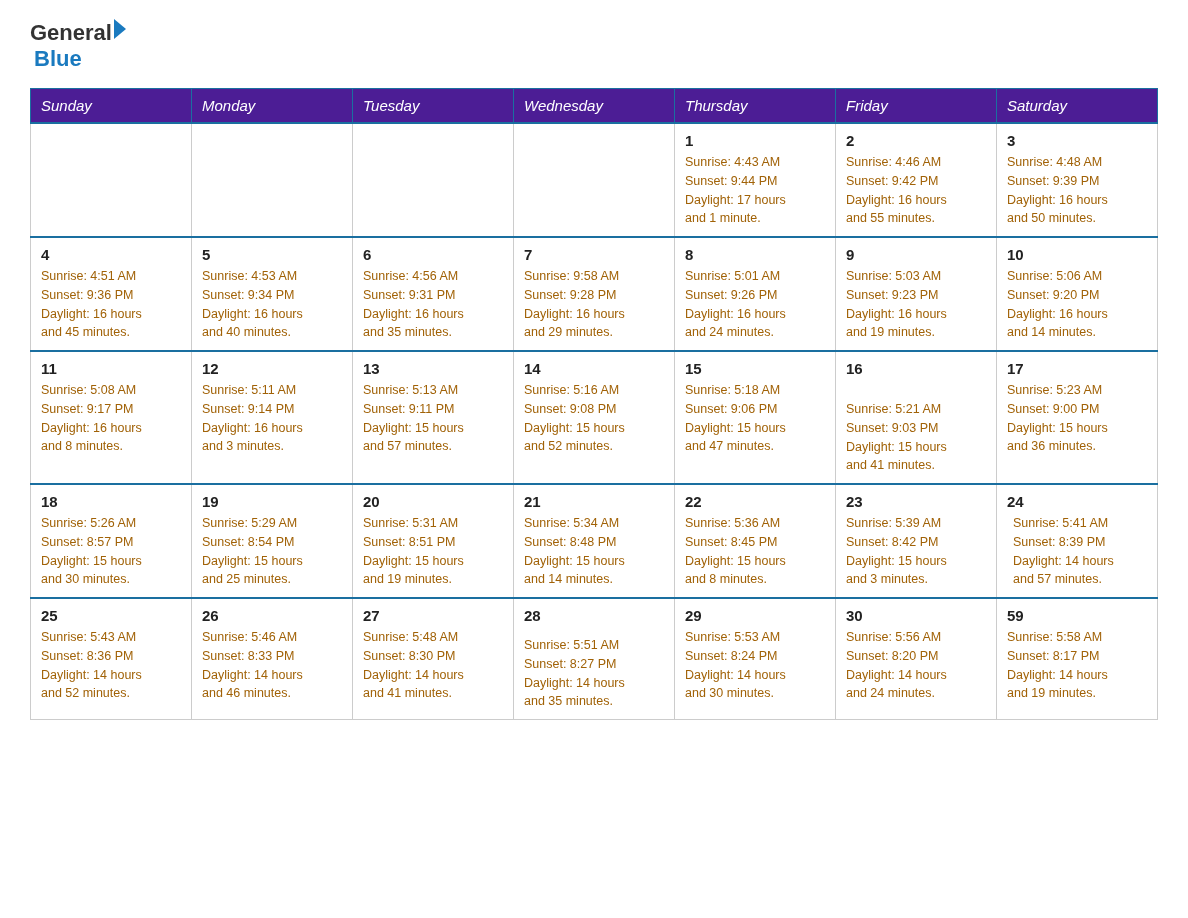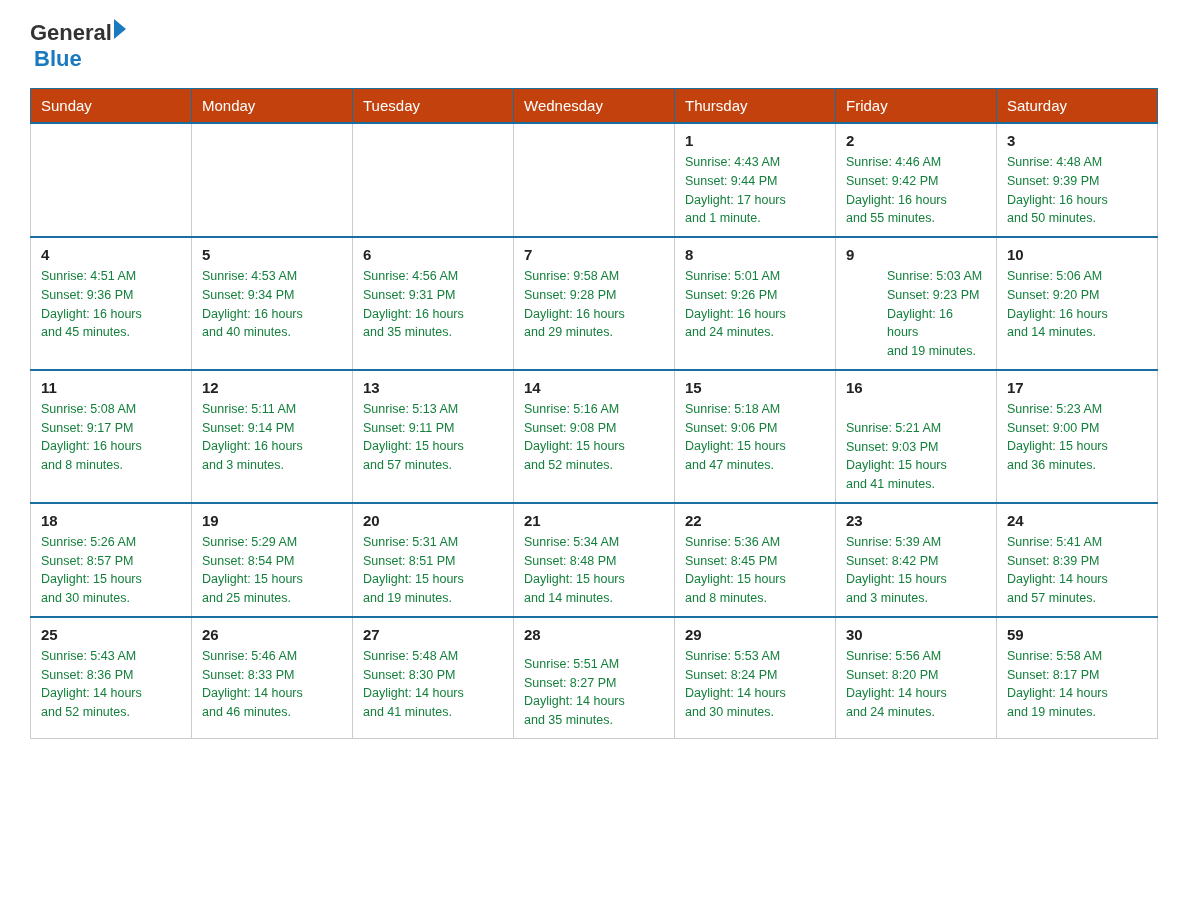--- a/index.html
+++ b/index.html
@@ -53,21 +53,22 @@
       font-size: 20px;
       color: #555;
       margin-top: 4px;
     }
     table {
       width: 100%;
       border-collapse: collapse;
       table-layout: fixed;
     }
     thead tr {
-      background-color: #c2410c;
+      background-color: #4c1d95;
+      font-style: italic;
     }
     thead th {
       color: #fff;
       font-size: 15px;
       font-weight: normal;
       padding: 8px 10px;
       text-align: left;
       border: 1px solid #1a6fa0;
     }
     tbody tr {
@@ -88,21 +89,21 @@
     }
     .day-number {
       font-size: 15px;
       font-weight: bold;
       margin-bottom: 4px;
       color: #222;
     }
     .day-info {
       font-size: 12.5px;
       line-height: 1.5;
-      color: #15803d;
+      color: #a16207;
     }
     .empty-cell {
       background: #fff;
     }
   </style>
 </head>
 <body>
 
 <div class="header">
   <div class="logo">
@@ -187,21 +188,21 @@
         </td>
         <td>
           <div class="day-number">8</div>
           <div class="day-info" style="white-space: pre-line;">Sunrise: 5:01 AM
 Sunset: 9:26 PM
 Daylight: 16 hours
 and 24 minutes.</div>
         </td>
         <td>
           <div class="day-number">9</div>
-          <div class="day-info" style="white-space: pre-line; margin-left: 41px;">Sunrise: 5:03 AM
+          <div class="day-info" style="white-space: pre-line;">Sunrise: 5:03 AM
 Sunset: 9:23 PM
 Daylight: 16 hours
 and 19 minutes.</div>
         </td>
         <td>
           <div class="day-number">10</div>
           <div class="day-info" style="white-space: pre-line;">Sunrise: 5:06 AM
 Sunset: 9:20 PM
 Daylight: 16 hours
 and 14 minutes.</div>
@@ -296,21 +297,21 @@
         </td>
         <td>
           <div class="day-number">23</div>
           <div class="day-info" style="white-space: pre-line;">Sunrise: 5:39 AM
 Sunset: 8:42 PM
 Daylight: 15 hours
 and 3 minutes.</div>
         </td>
         <td>
           <div class="day-number">24</div>
-          <div class="day-info" style="white-space: pre-line;">Sunrise: 5:41 AM
+          <div class="day-info" style="white-space: pre-line; margin-left: 6px;">Sunrise: 5:41 AM
 Sunset: 8:39 PM
 Daylight: 14 hours
 and 57 minutes.</div>
         </td>
       </tr>
       <tr>
         <td>
           <div class="day-number">25</div>
           <div class="day-info" style="white-space: pre-line;">Sunrise: 5:43 AM
 Sunset: 8:36 PM

